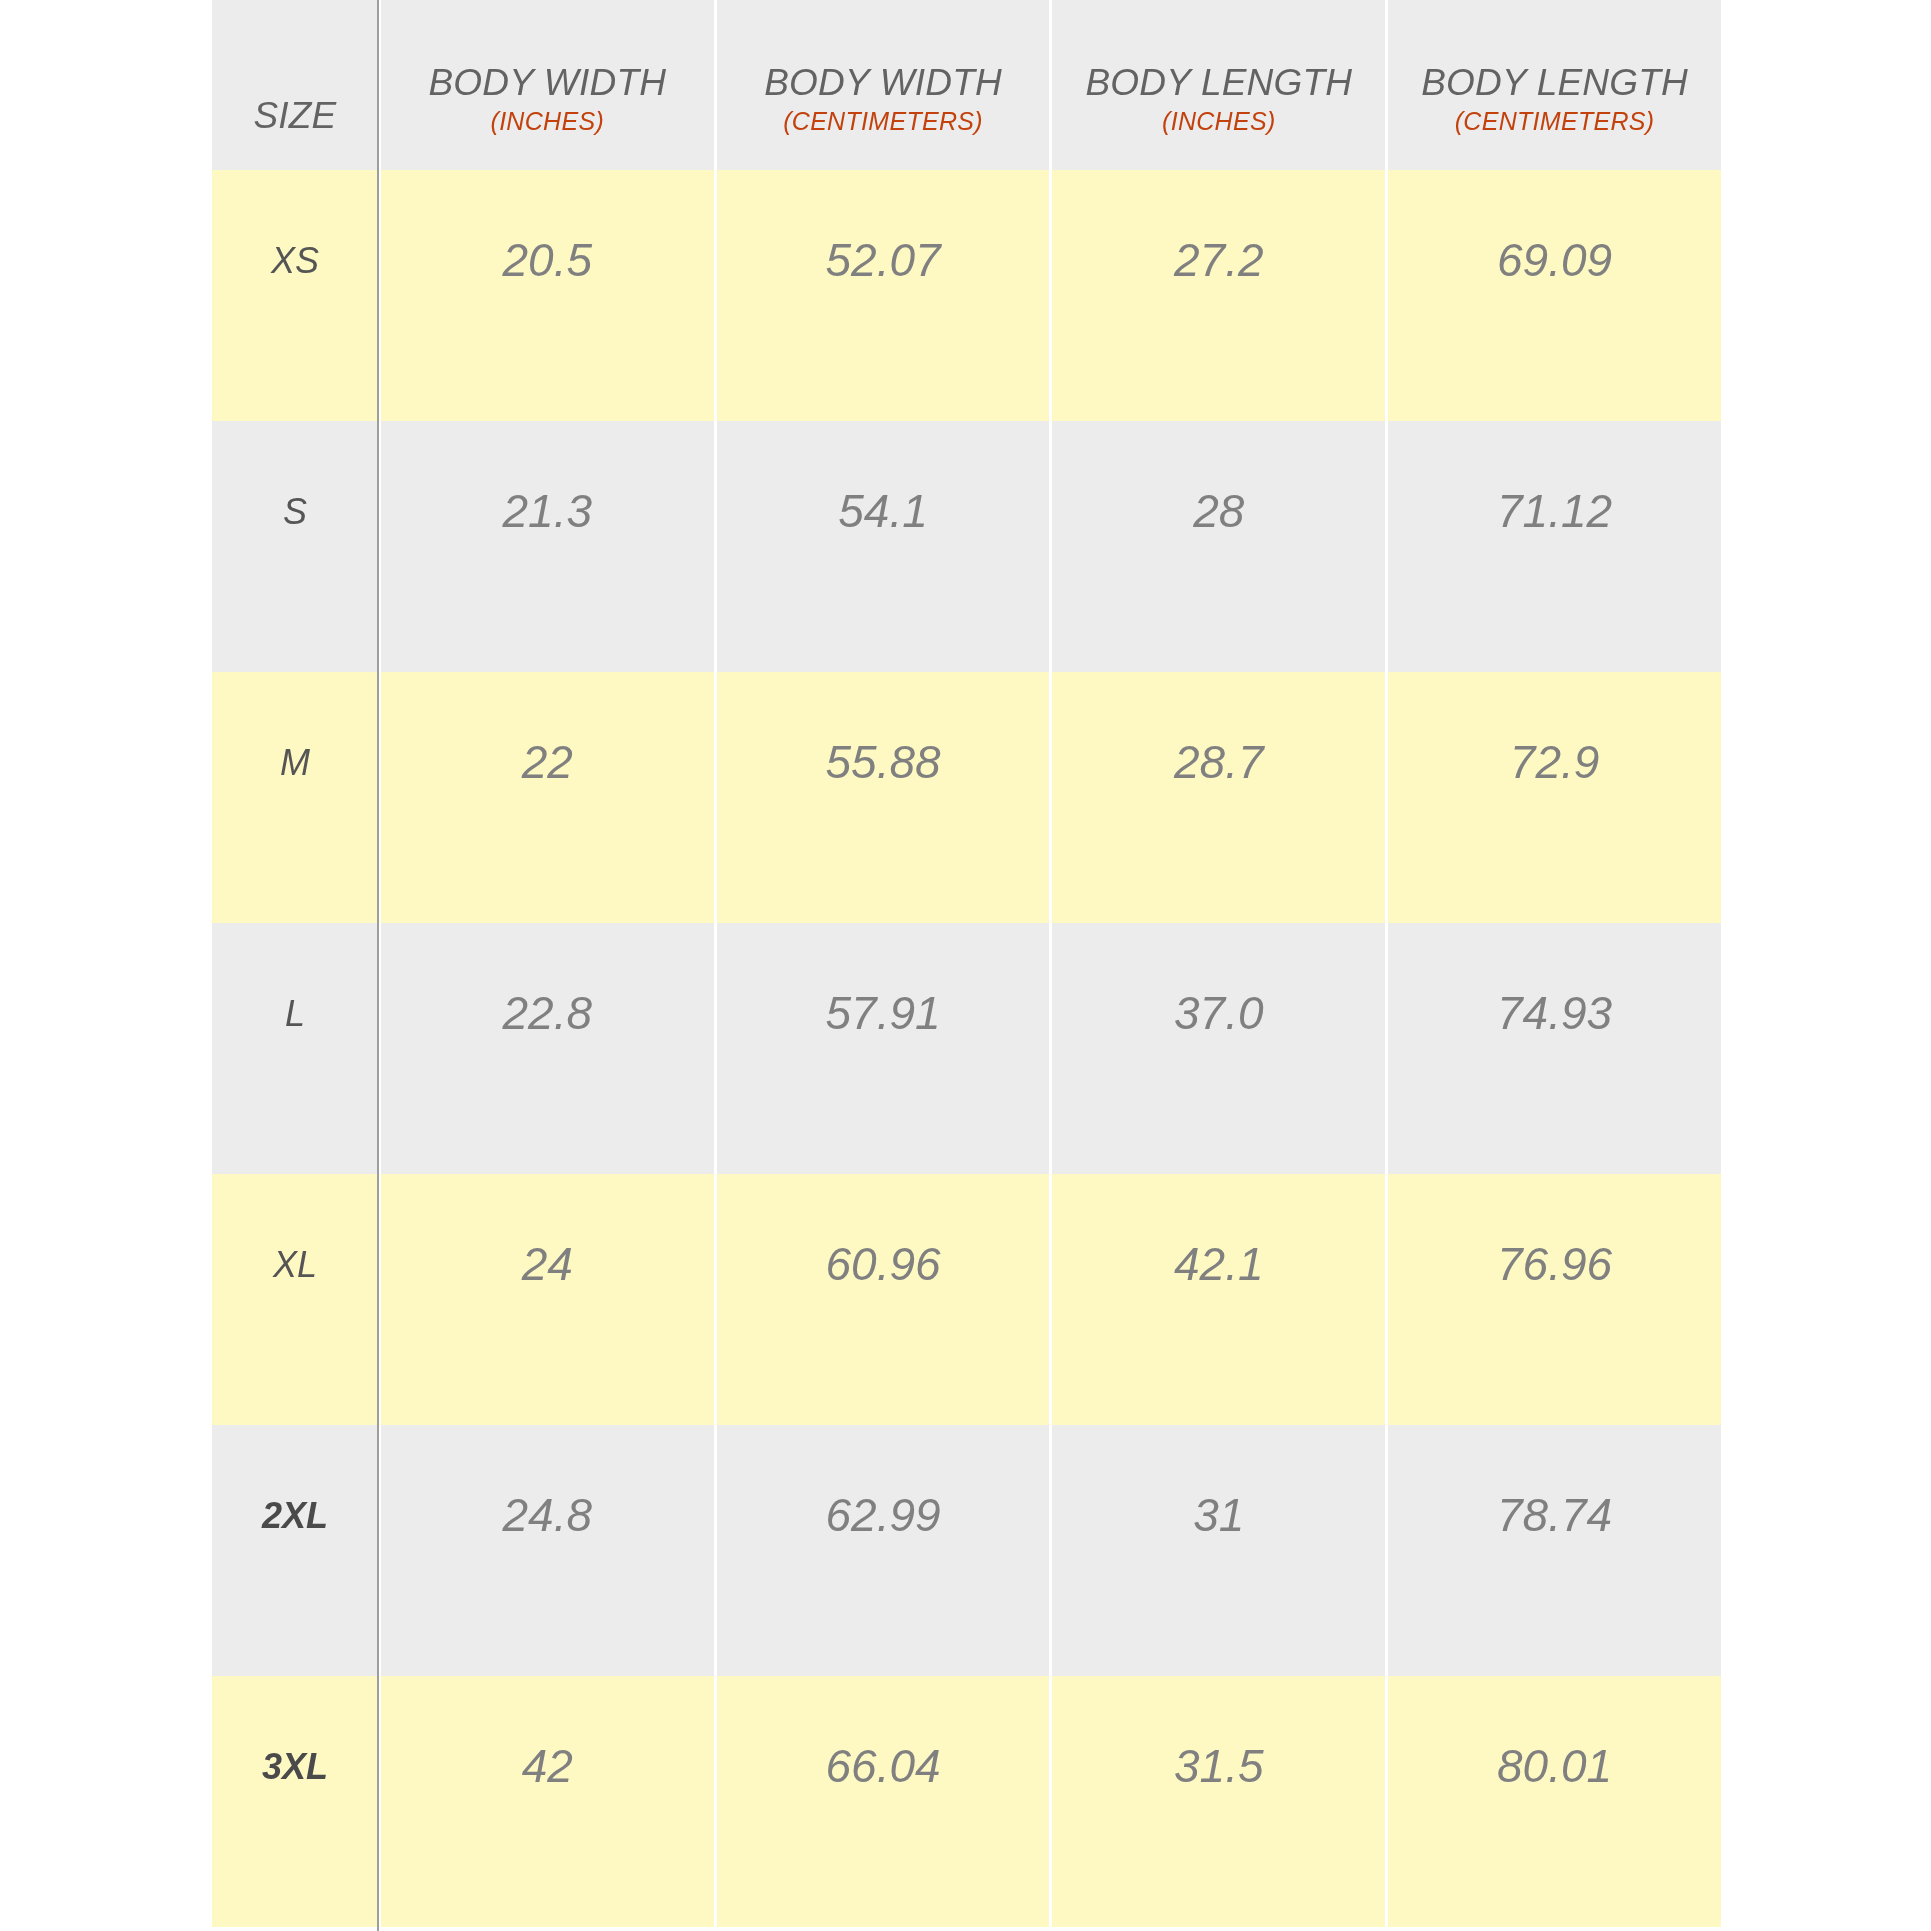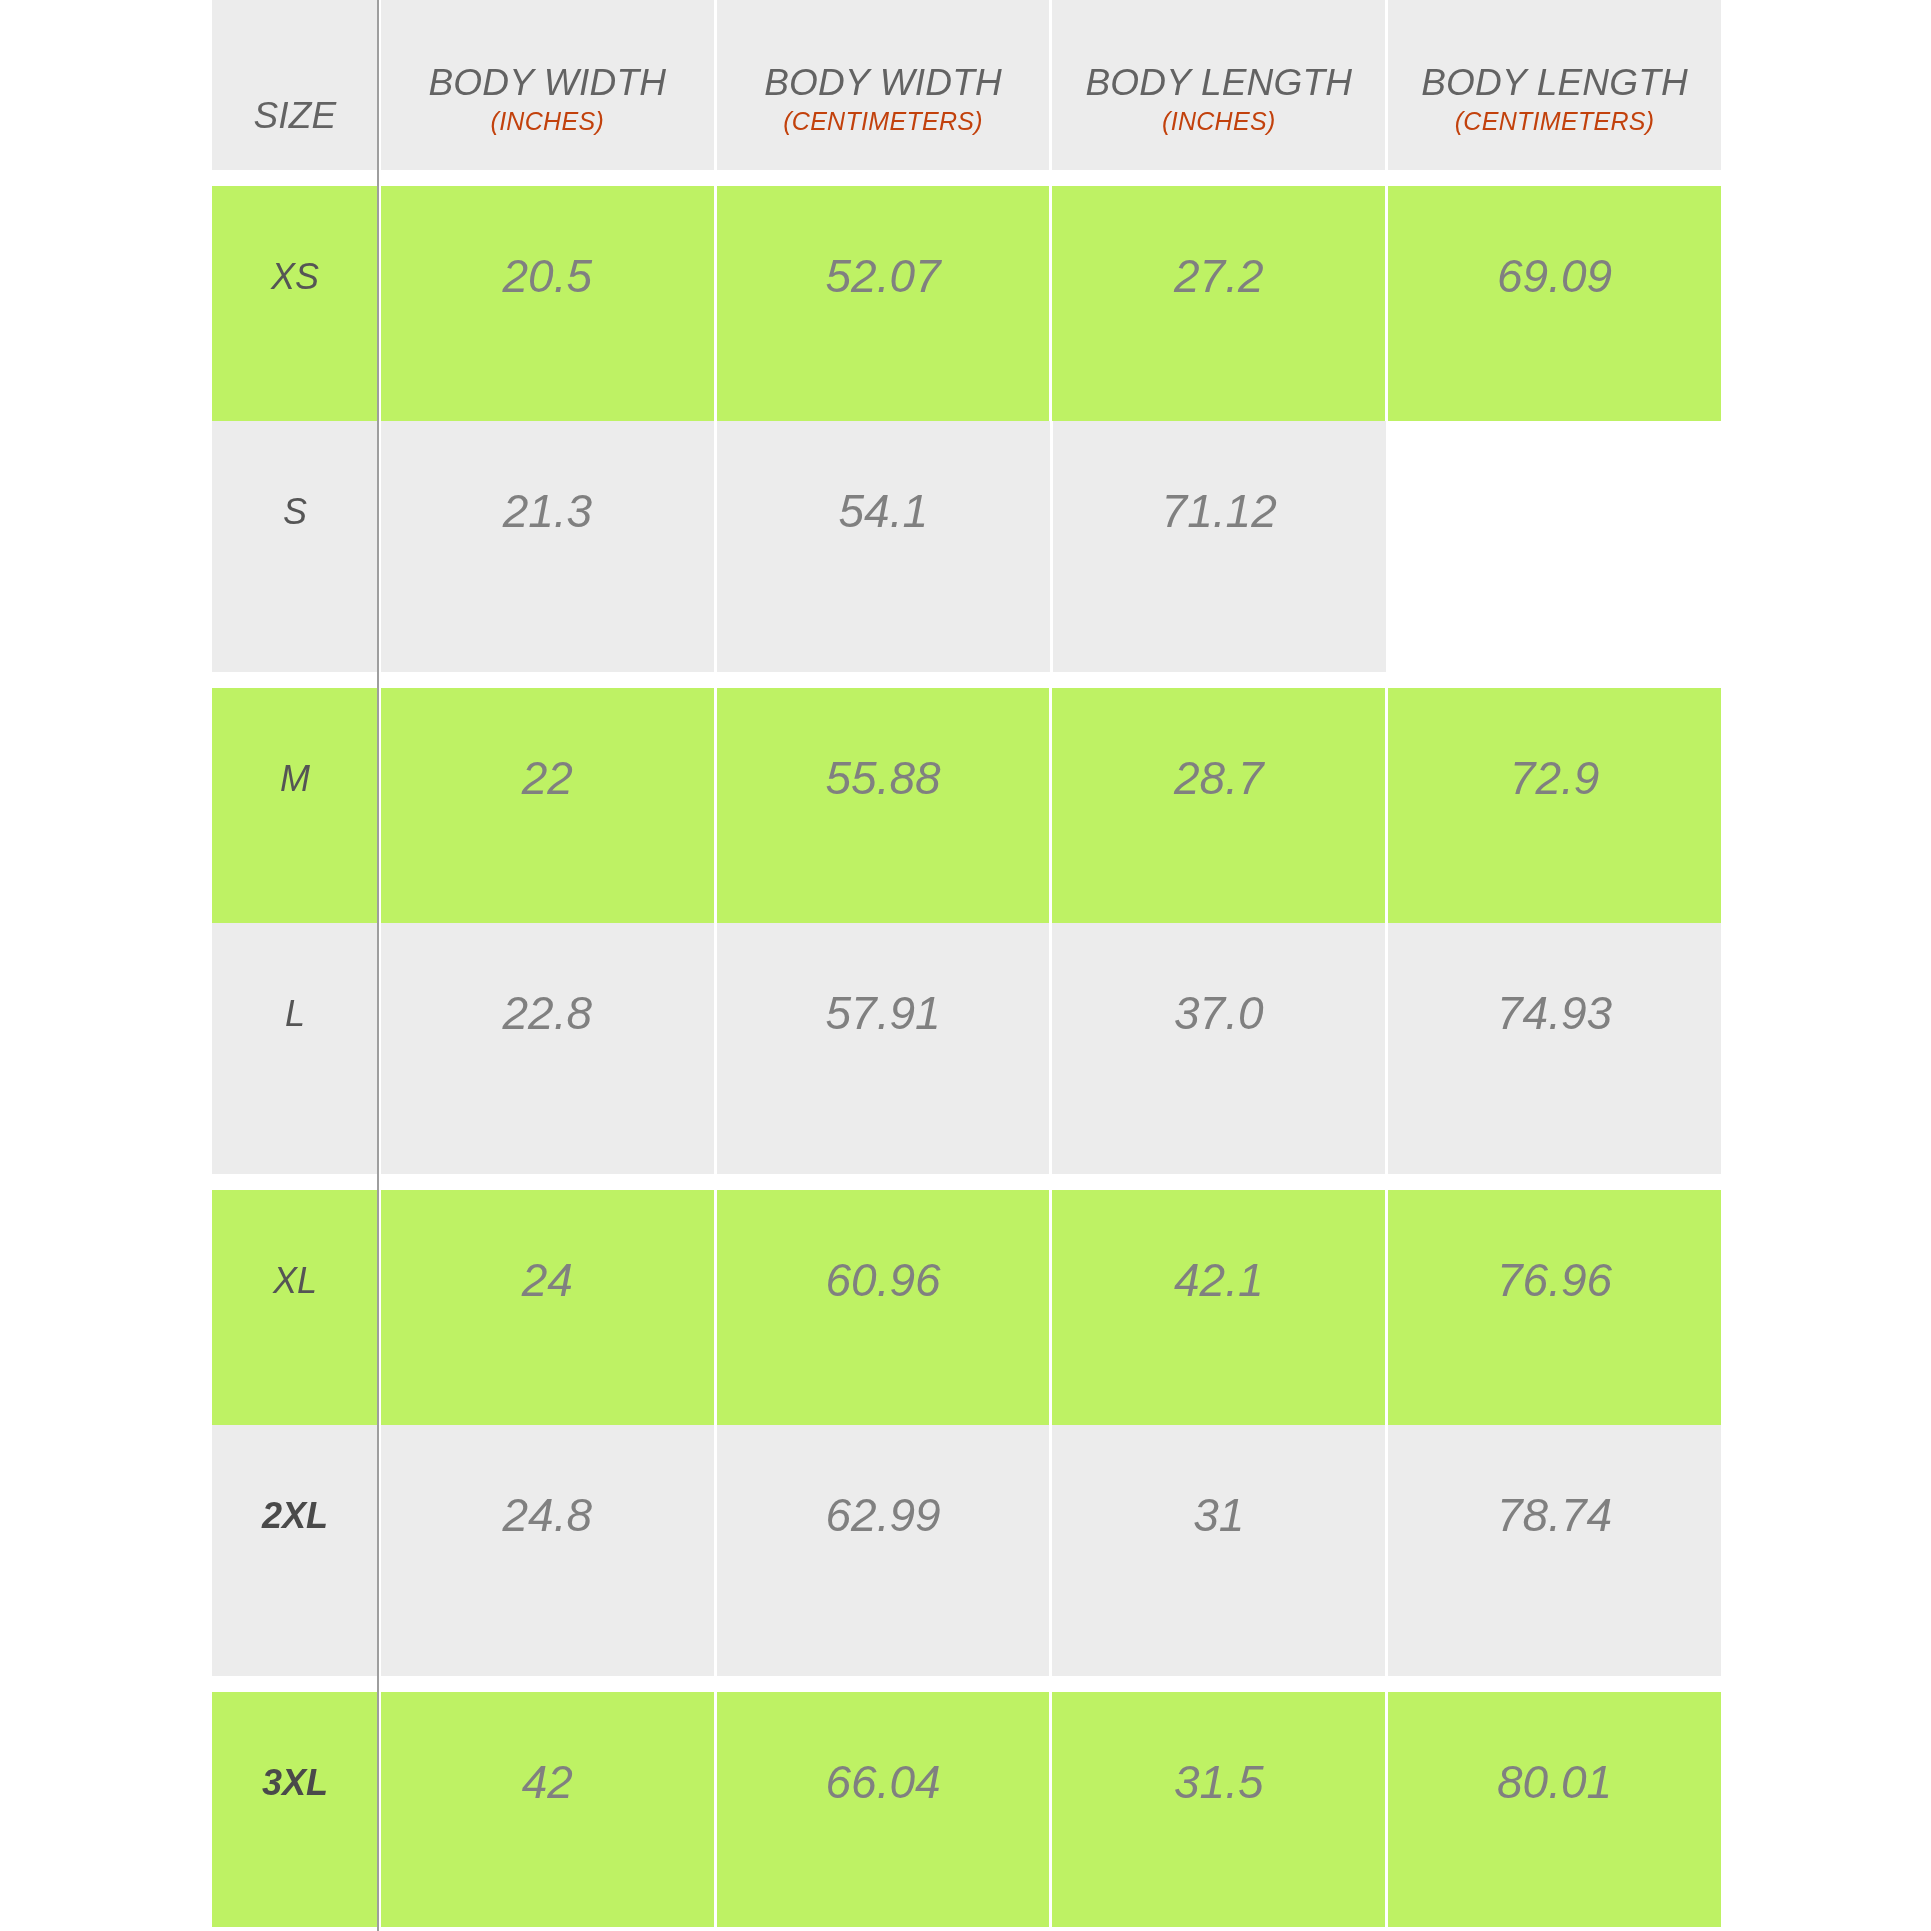--- a/index.html
+++ b/index.html
@@ -68,21 +68,21 @@
   .c-size  { width: 166px; }
   .c-data  { width: 333px; }
 
   
   .row {
     display: flex;
     width: 1509px;
     height: 251px;
   }
   .row.alt .cell { background: #ececec; }
-  .row.plain .cell { background: #bef264; margin-top: 16px; }
+  .row.plain .cell { background: #fef9c3; }
 
   .cell {
     display: flex;
     align-items: flex-start;
     justify-content: center;
     padding-top: 71px;
     box-sizing: border-box;
     margin-right: 2.9px;
   }
   .cell:last-child { margin-right: 0; }
@@ -165,20 +165,23 @@
           <div class="cell sizecell c-size">
             <span class="txt">S</span>
           </div>
           <div class="cell c-data">
             <span class="txt">21.3</span>
           </div>
           <div class="cell c-data">
             <span class="txt">54.1</span>
           </div>
           <div class="cell c-data">
+            <span class="txt">28</span>
+          </div>
+          <div class="cell c-data">
             <span class="txt">71.12</span>
           </div>
         </div>
         <div class="row plain">
           <div class="cell sizecell c-size">
             <span class="txt">M</span>
           </div>
           <div class="cell c-data">
             <span class="txt">22</span>
           </div>

